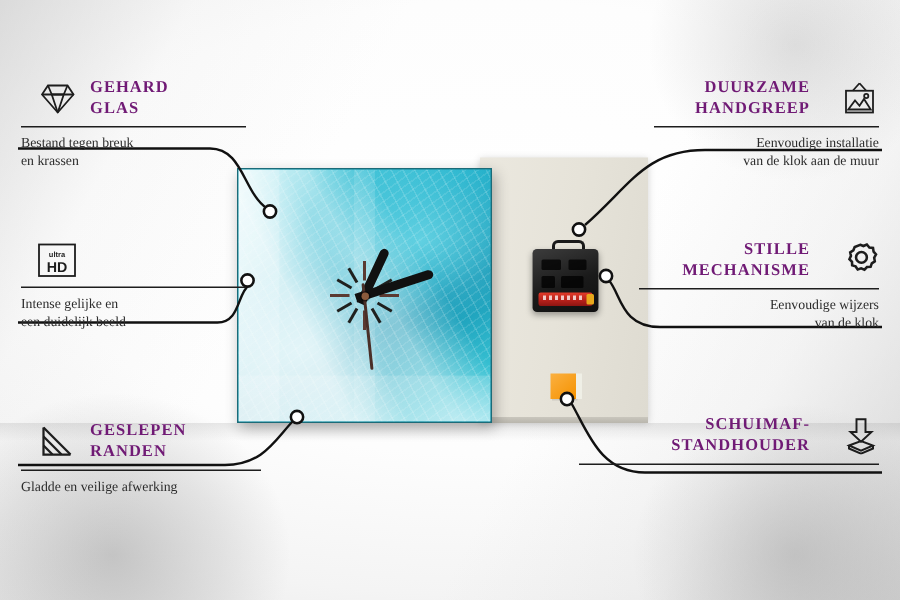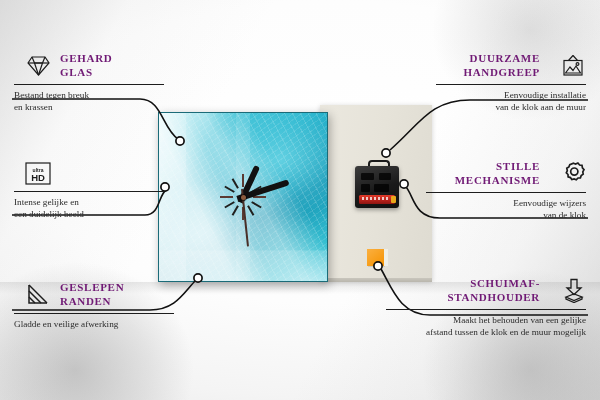--- a/index.html
+++ b/index.html
@@ -275,17 +275,15 @@
         <svg width="24" height="25" viewBox="0 0 24 25">
           <g fill="none" stroke="#1d1d1d" stroke-width="1.3">
             <path d="M9 1.5 H15 V10 H19 L12 16.5 L5 10 H9 Z"></path>
             <path d="M4 19 L12 16 L20 19 L12 22.5 Z"></path>
             <path d="M4 19 V21 L12 24.5 L20 21 V19"></path>
           </g>
         </svg>
       </span>
     </div>
     <div class="co-rule"></div>
-    <div class="co-desc">Maakt het behouden van een gelijke
-afstand tussen de klok en de muur mogelijk</div>
   </div>
 
 </div>
 
 </body></html>

